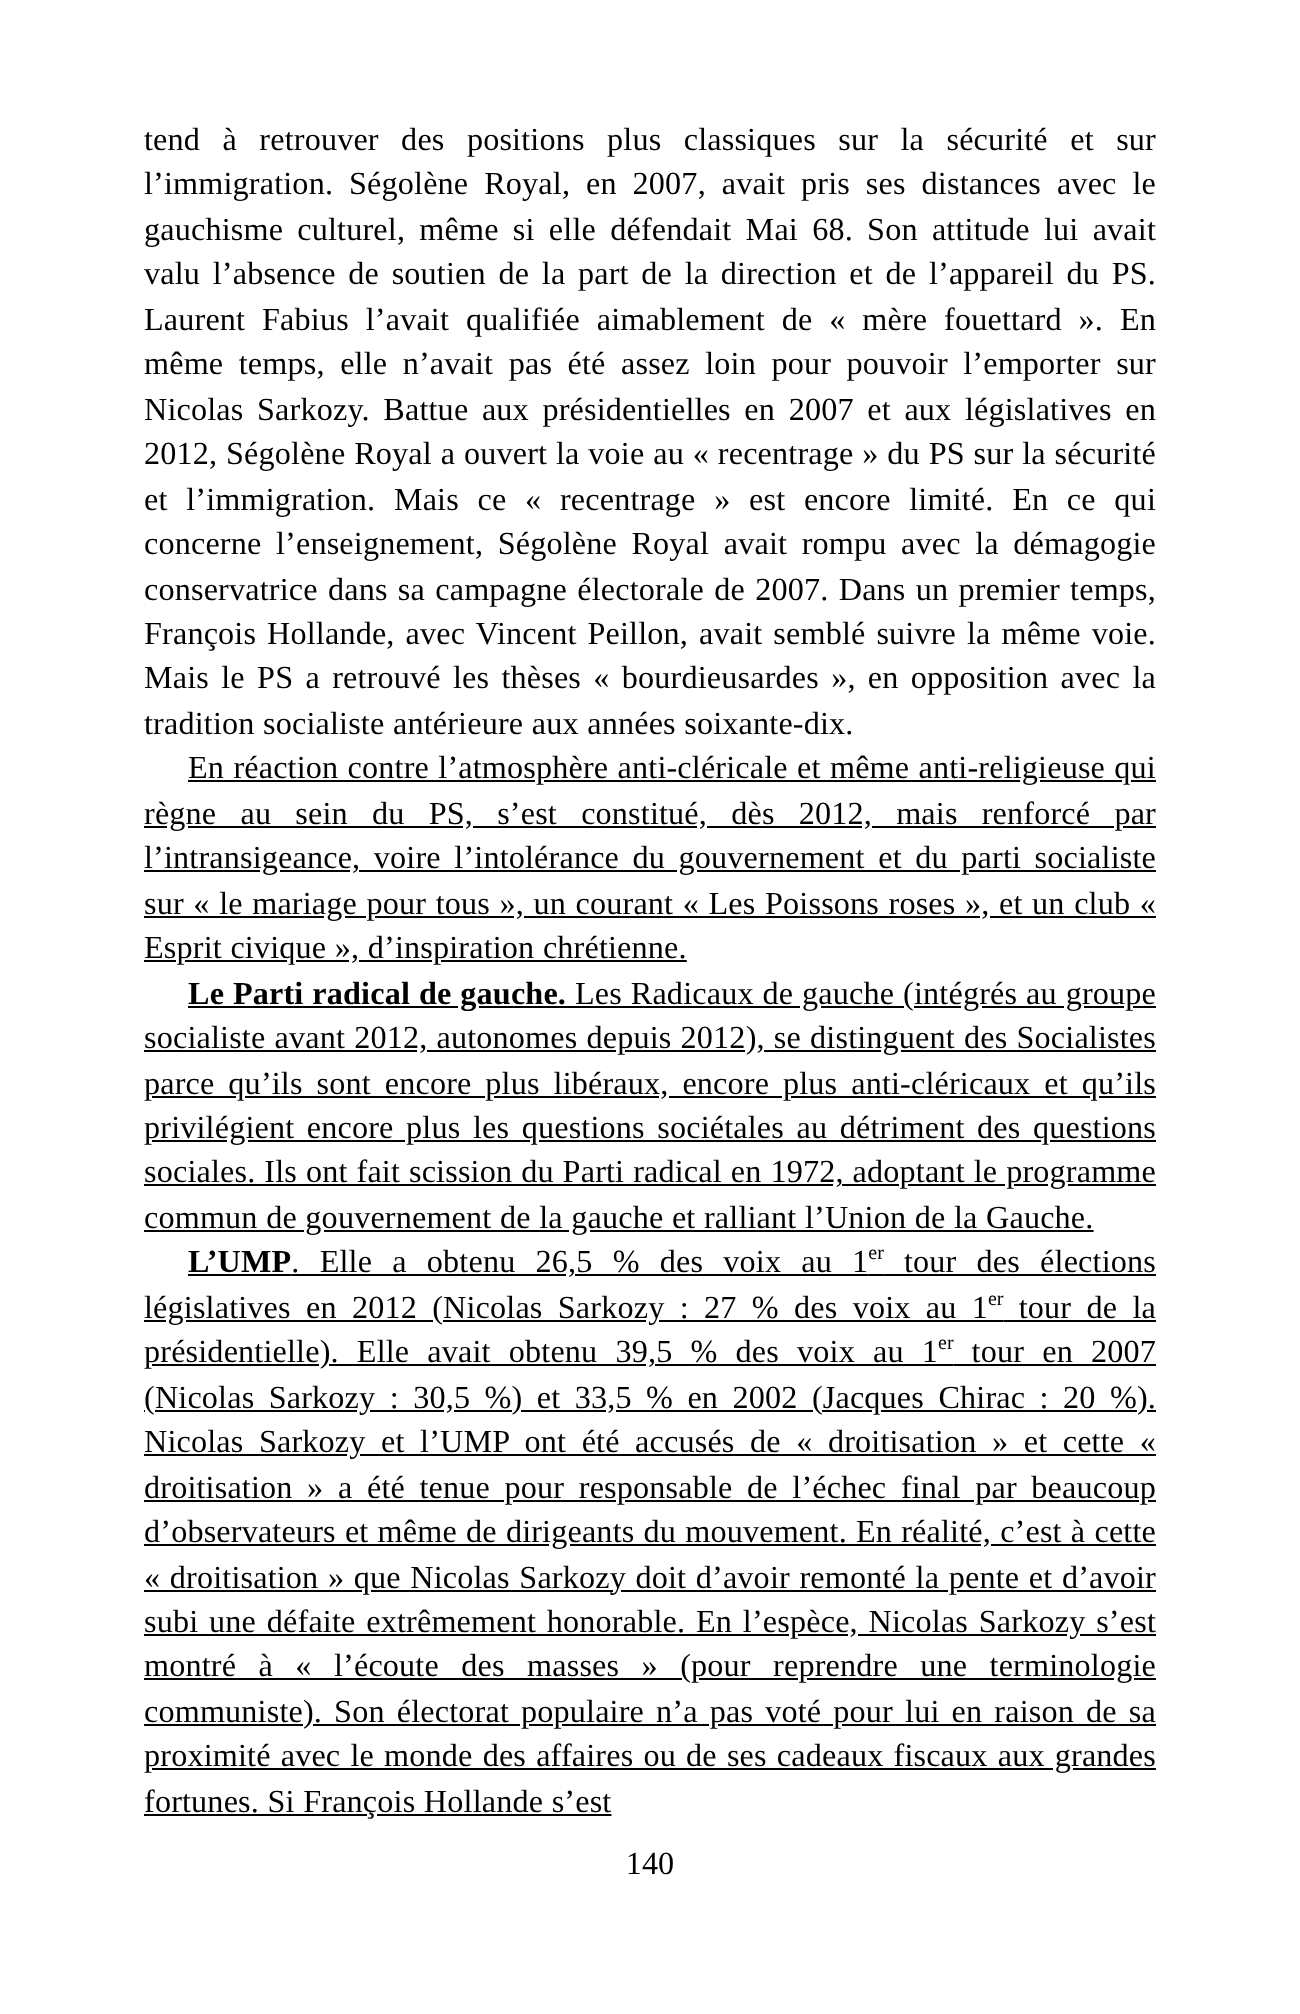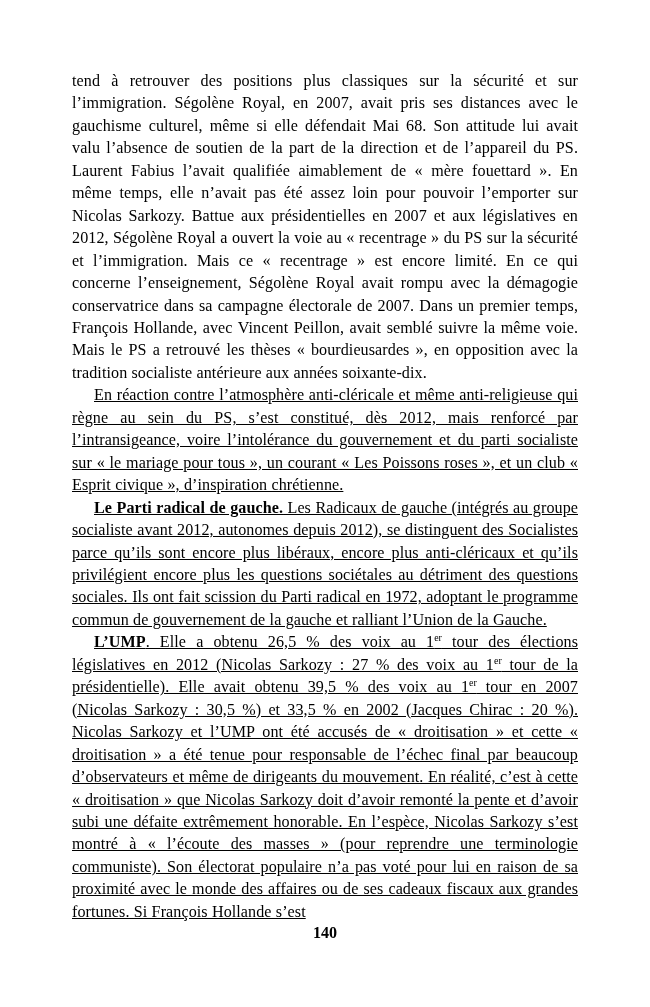--- a/index.html
+++ b/index.html
@@ -16,21 +16,21 @@
     position: relative;
     width: 650px;
     height: 1007px;
     background: #ffffff;
     overflow: hidden;
     box-sizing: border-box;
   }
   .text-column {
     position: absolute;
     left: 72px;
-    top: 70px;
+    top: 60px;
     width: 506px;
   }
   .para {
     margin: 0;
     font-size: 16.1px;
     line-height: 22.45px;
     text-align: justify;
     text-justify: inter-word;
     hyphens: manual;
     -webkit-hyphens: manual;
@@ -56,21 +56,20 @@
   }
   .page-number {
     position: absolute;
     left: 0;
     right: 0;
     top: 922px;
     text-align: center;
     font-size: 16.1px;
     line-height: 22.45px;
     font-family: "Liberation Serif", "DejaVu Serif", serif;
-    font-weight: bold;
   }
 </style>
 </head>
 <body>
 
 <div class="page">
 
   <div class="text-column">
 
     <p class="para continuation">tend à retrouver des positions plus classiques sur la sécurité et sur l’immigration. Ségolène Royal, en 2007, avait pris ses distances avec le gauchisme culturel, même si elle défendait Mai 68. Son attitude lui avait valu l’absence de soutien de la part de la direction et de l’appareil du PS. Laurent Fabius l’avait qualifiée aimablement de « mère fouettard ». En même temps, elle n’avait pas été assez loin pour pouvoir l’emporter sur Nicolas Sarkozy. Battue aux présidentielles en 2007 et aux législatives en 2012, Ségolène Royal a ouvert la voie au « recentrage » du PS sur la sécurité et l’immigration. Mais ce « recentrage » est encore limité. En ce qui concerne l’enseignement, Ségolène Royal avait rompu avec la démagogie conservatrice dans sa campagne électorale de 2007. Dans un premier temps, François Hollande, avec Vincent Peillon, avait semblé suivre la même voie. Mais le PS a retrouvé les thèses « bourdieusardes », en opposition avec la tradition socialiste antérieure aux années soixante-dix.</p>

